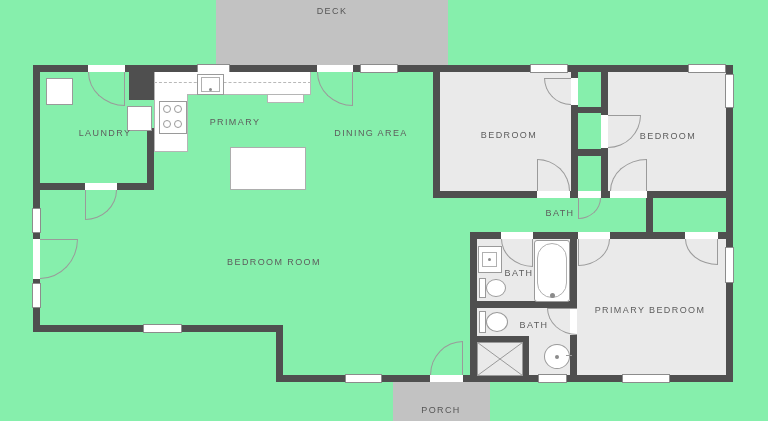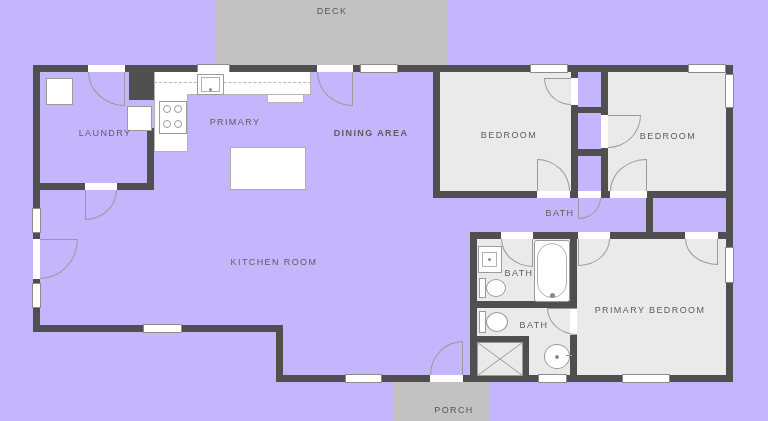--- a/index.html
+++ b/index.html
@@ -1,16 +1,16 @@
 <!DOCTYPE html>
 <html><head>
 <meta charset="utf-8">
 <style>
   html,body{margin:0;padding:0;background:#ffffff;}
-  .plan{position:relative;width:768px;height:421px;background:#c4b5fd;overflow:hidden;
+  .plan{position:relative;width:768px;height:421px;background:#86efac;overflow:hidden;
         font-family:"Liberation Sans","DejaVu Sans",sans-serif;}
   .outdoor{position:absolute;background:#c2c2c2;}
   .fill{position:absolute;background:#eaeaea;}
   .wall{position:absolute;background:#4f4f4f;}
   .opening{position:absolute;background:#ffffff;}
   .window{position:absolute;background:#ffffff;border:1px solid #8c8c8c;box-sizing:border-box;}
   .fx{position:absolute;border:1px solid #9a9a9a;background:#ffffff;box-sizing:border-box;}
   .fx-nb{position:absolute;box-sizing:border-box;}
   .arc{position:absolute;box-sizing:border-box;}
   .lbl{position:absolute;color:#5d5d5d;font-size:9px;letter-spacing:1.4px;white-space:nowrap;
@@ -129,25 +129,25 @@
   <svg style="position:absolute;left:477px;top:342px;" width="46" height="34" viewBox="0 0 46 34">
     <rect x="0.5" y="0.5" width="45" height="33" fill="none" stroke="#9a9a9a"></rect>
     <line x1="0.5" y1="0.5" x2="45.5" y2="33.5" stroke="#9a9a9a"></line>
     <line x1="45.5" y1="0.5" x2="0.5" y2="33.5" stroke="#9a9a9a"></line>
   </svg>
   <div class="fx" style="left:544px;top:344px;width:26px;height:25px;border-radius:50%;"></div>
   <div class="dot" style="left:555px;top:355px;width:4px;height:4px;"></div>
   <div class="fx-nb" style="left:566px;top:355px;width:6px;height:0;border-top:1px solid #9a9a9a;"></div>
 
   <div class="lbl" style="left:332px;top:11px;color:#565656;">DECK</div>
-  <div class="lbl" style="left:441px;top:410px;color:#565656;margin-left:13px;">PORCH</div>
+  <div class="lbl" style="left:441px;top:410px;color:#565656;">PORCH</div>
   <div class="lbl" style="left:93px;top:133px;padding-left:24px;">LAUNDRY</div>
   <div class="lbl" style="left:235px;top:122px;">PRIMARY</div>
-  <div class="lbl" style="left:371px;top:133px;font-weight:bold;">DINING AREA</div>
-  <div class="lbl" style="left:274px;top:262px;">KITCHEN ROOM</div>
+  <div class="lbl" style="left:371px;top:133px;">DINING AREA</div>
+  <div class="lbl" style="left:274px;top:262px;">BEDROOM ROOM</div>
   <div class="lbl" style="left:509px;top:135px;">BEDROOM</div>
   <div class="lbl" style="left:668px;top:136px;">BEDROOM</div>
   <div class="lbl" style="left:560px;top:213px;">BATH</div>
   <div class="lbl" style="left:519px;top:273px;">BATH</div>
   <div class="lbl" style="left:534px;top:325px;">BATH</div>
   <div class="lbl" style="left:650px;top:310px;text-align:right;">PRIMARY BEDROOM</div>
 
 </div>
 
 </body></html>

